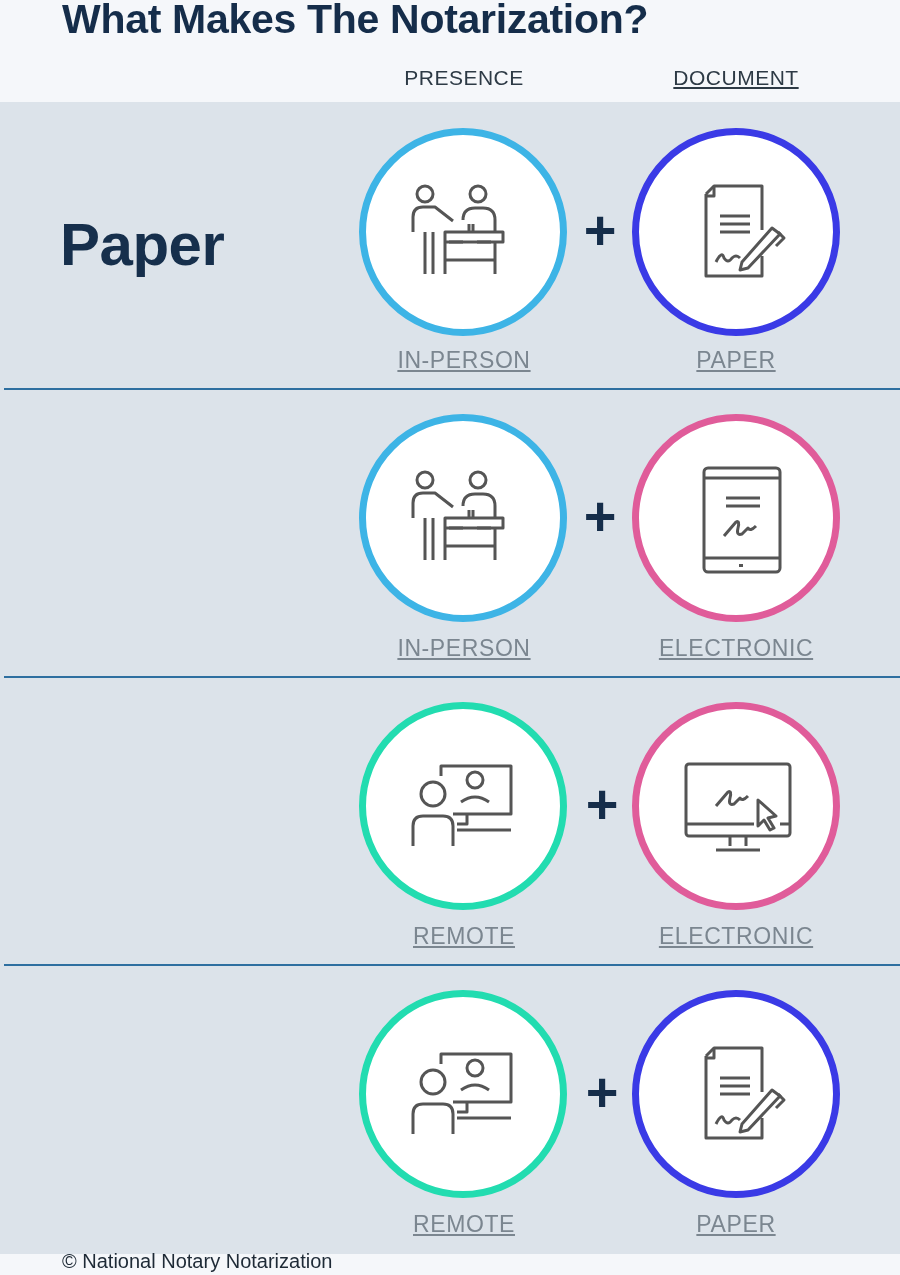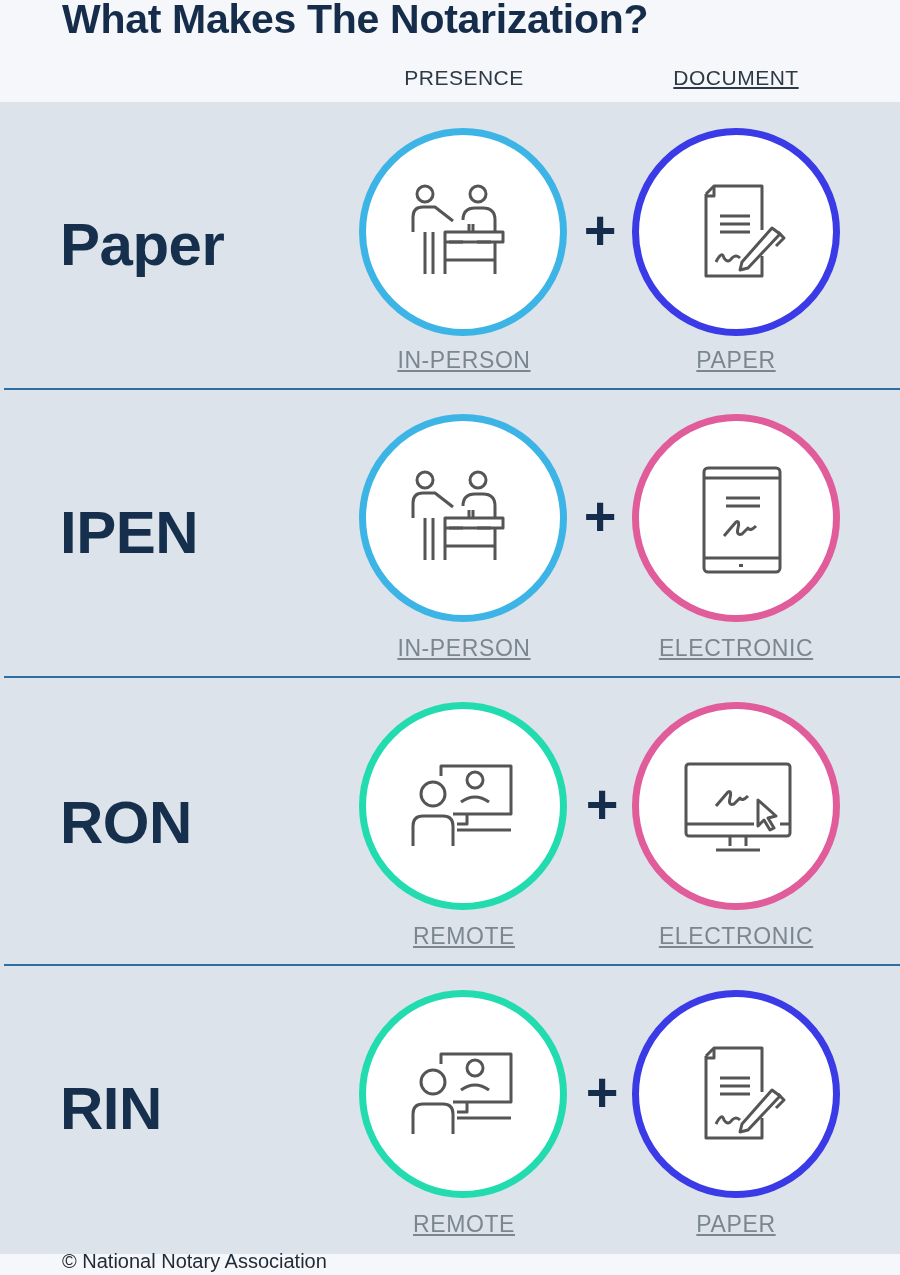--- a/index.html
+++ b/index.html
@@ -82,21 +82,20 @@
         <path d="M66 90 L96 56 L104 62 L72 96 L64 98 Z"></path>
         <path d="M102 60 L108 66 L100 74"></path>
       </svg>
     </div>
     <div class="caption" style="left:354px;top:245px">IN-PERSON</div>
     <div class="caption" style="left:626px;top:245px">PAPER</div>
     <div class="row-sep"></div>
   </div>
 
   <div class="row" style="top:288px">
-    <div class="row-label" style="top:108px">IPEN</div>
     <div class="circle" style="left:359px;top:24px;border-color:#3db4e6">
       <svg viewBox="0 0 120 120" fill="none" stroke="#555" stroke-width="3" stroke-linejoin="round">
         <circle cx="22" cy="22" r="8"></circle>
           <circle cx="75" cy="22" r="8"></circle>
         <path d="M10 60 V45 q0-10 10-10 h12 l18 14"></path>
         <path d="M22 60 V102 M30 60 V102"></path>
         <path d="M60 48 q0-12 12-12 h8 q12 0 12 12 V60"></path>
         <path d="M66 52 V60 M70 52 V60"></path>
         <path d="M42 60 H100 V70 H42 Z M42 70 V102 M92 70 V102"></path>
         <path d="M46 70 H60 M74 70 H88 M42 88 H92"></path>
@@ -111,21 +110,20 @@
         <path d="M48 78 L60 64 q4 -2 2 6 q-2 8 4 6 q4 -4 6 -6 q2 4 8 -2"></path>
         <rect x="63" y="106" width="4" height="3" fill="#555" stroke="none"></rect>
       </svg>
     </div>
     <div class="caption" style="left:354px;top:245px">IN-PERSON</div>
     <div class="caption" style="left:626px;top:245px">ELECTRONIC</div>
     <div class="row-sep"></div>
   </div>
 
   <div class="row" style="top:576px">
-    <div class="row-label" style="top:110px">RON</div>
     <div class="circle" style="left:359px;top:24px;border-color:#22dcb0">
       <svg viewBox="0 0 120 120" fill="none" stroke="#555" stroke-width="3" stroke-linejoin="round">
         <path d="M38 30 V20 H108 V68 H50"></path>
         <circle cx="72" cy="34" r="8"></circle>
         <path d="M58 56 q14-10 28 0"></path>
         <circle cx="30" cy="48" r="12"></circle>
         <path d="M10 100 V80 q0-10 10-10 h20 q10 0 10 10 V100"></path>
         <path d="M64 68 V78 H54 M54 84 H108"></path>
       </svg>
     </div>
@@ -138,21 +136,20 @@
         <path d="M40 60 L52 46 q4 -2 2 6 q-2 8 4 6 q4 -4 6 -6 q2 4 8 -2"></path>
         <path d="M82 54 L82 80 L88 74 L94 84 L98 82 L92 72 L100 70 Z"></path>
       </svg>
     </div>
     <div class="caption" style="left:354px;top:245px">REMOTE</div>
     <div class="caption" style="left:626px;top:245px">ELECTRONIC</div>
     <div class="row-sep"></div>
   </div>
 
   <div class="row" style="top:864px">
-    <div class="row-label" style="top:108px">RIN</div>
     <div class="circle" style="left:359px;top:24px;border-color:#22dcb0">
       <svg viewBox="0 0 120 120" fill="none" stroke="#555" stroke-width="3" stroke-linejoin="round">
         <path d="M38 30 V20 H108 V68 H50"></path>
         <circle cx="72" cy="34" r="8"></circle>
         <path d="M58 56 q14-10 28 0"></path>
         <circle cx="30" cy="48" r="12"></circle>
         <path d="M10 100 V80 q0-10 10-10 h20 q10 0 10 10 V100"></path>
         <path d="M64 68 V78 H54 M54 84 H108"></path>
       </svg>
     </div>
@@ -167,13 +164,13 @@
         <path d="M66 90 L96 56 L104 62 L72 96 L64 98 Z"></path>
         <path d="M102 60 L108 66 L100 74"></path>
       </svg>
     </div>
     <div class="caption" style="left:354px;top:245px">REMOTE</div>
     <div class="caption" style="left:626px;top:245px">PAPER</div>
   </div>
 
 </div>
 
-<div class="footer">© National Notary Association</div>
+<div class="footer">© National Notary Notarization</div>
 
 </body></html>

